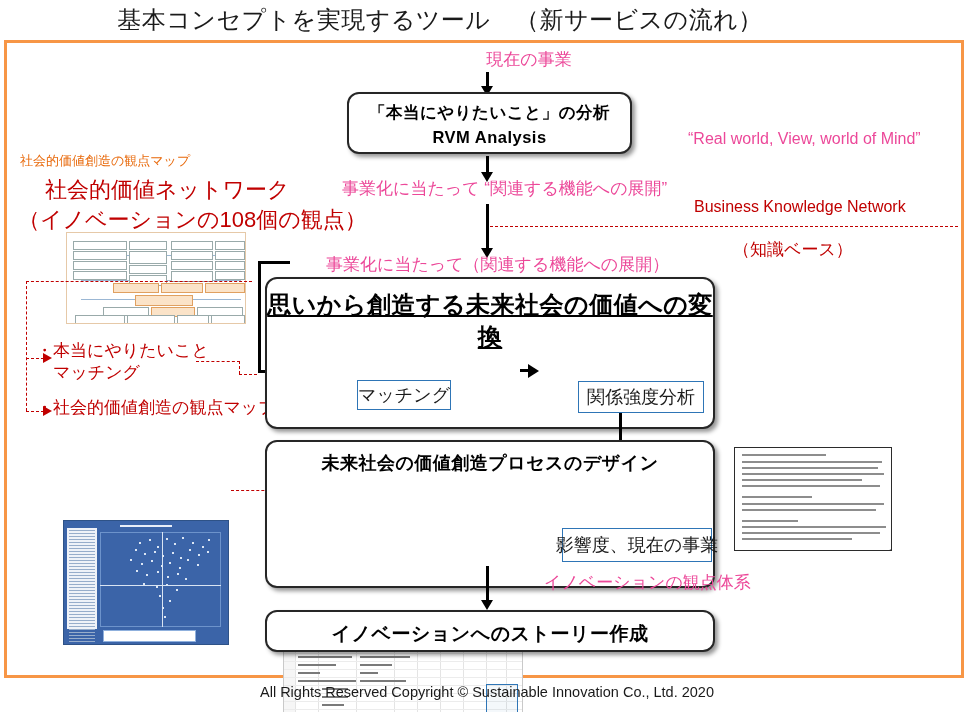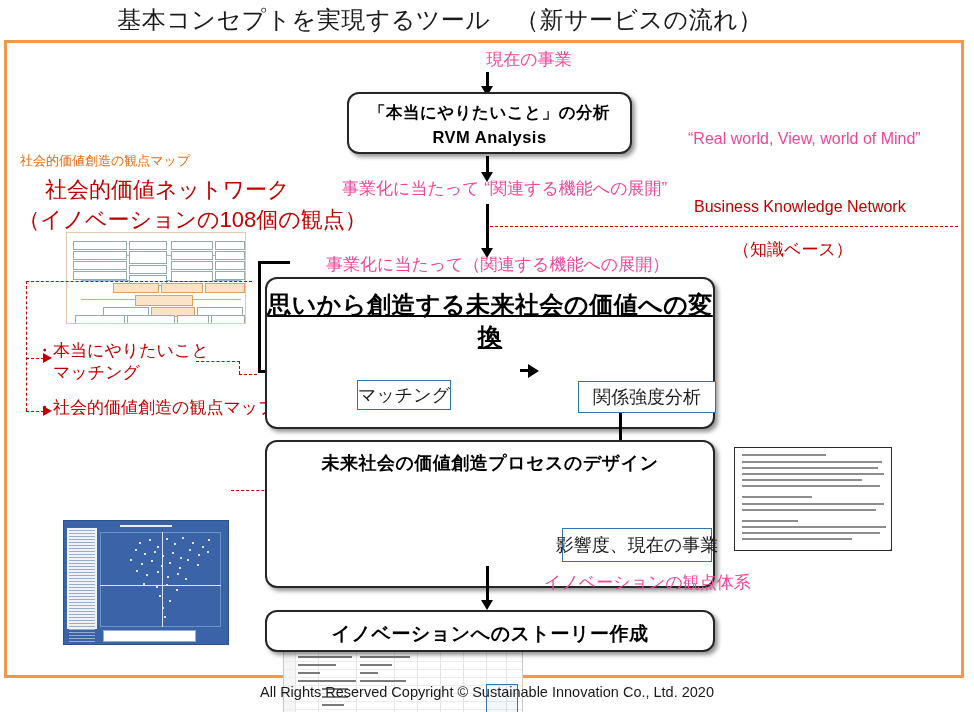--- a/index.html
+++ b/index.html
@@ -358,21 +358,21 @@
   <div class="txt" style="left:38px;top:66px;width:22px;"></div>
 
   <div class="sel" style="left:202px;top:46px;width:30px;height:54px;"></div>
 </div>
 
 <div class="abs tag" style="left:357px;top:380px;width:94px;height:30px;font-size:18px;">マッチング</div>
 
 <div class="abs arrow-right" style="left:528px;top:364px;"></div>
 <div class="abs hline" style="left:520px;top:369px;width:10px;"></div>
 
-<div class="abs tag" style="left:578px;top:381px;width:138px;height:32px;font-size:18px;">関係強度分析</div>
+<div class="abs tag" style="left:578px;top:381px;width:126px;height:32px;font-size:18px;">関係強度分析</div>
 
 <div class="abs vline" style="left:619px;top:413px;height:110px;"></div>
 <div class="abs hline" style="left:560px;top:521px;width:62px;"></div>
 <div class="abs arrow-left" style="left:549px;top:514px;"></div>
 
 <div class="abs rbox" style="left:265px;top:440px;width:450px;height:148px;">
   <div class="rbox-title" style="font-size:18px;margin-top:9px;">未来社会の価値創造プロセスのデザイン</div>
 </div>
 
 <div class="abs tag" style="left:562px;top:528px;width:150px;height:34px;font-size:18px;">影響度、現在の事業</div>

